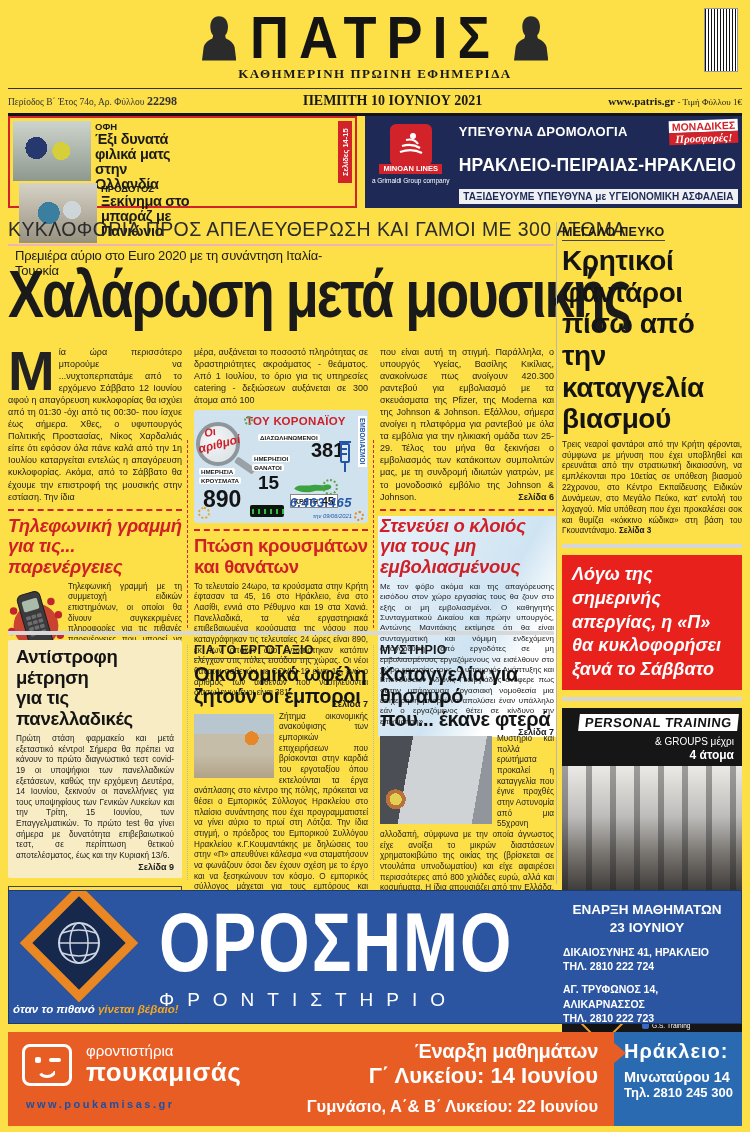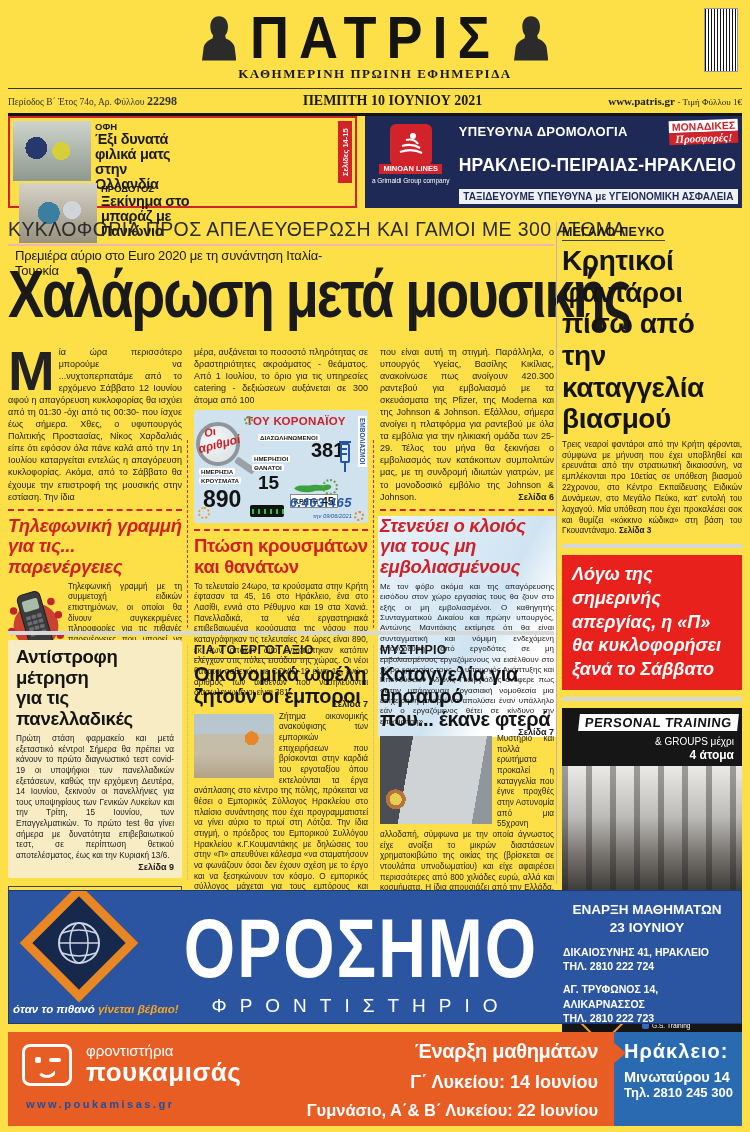--- a/index.html
+++ b/index.html
@@ -165,41 +165,41 @@
 .gym-own .arr{color:#f09f2e;font-weight:bold;padding:0 3px}
 
 .orosimo{position:absolute;left:8px;top:890px;width:734px;height:134px;background:#2b55a0;
   border:1px solid #1c3a72;display:flex;color:#fff;overflow:hidden}
 .or-logo-wrap{width:150px;position:relative}
 .or-diamond{position:absolute;left:28px;top:10px;width:84px;height:84px;transform:rotate(45deg);
   background:#16294d;border:9px solid #e98724;display:flex;align-items:center;justify-content:center}
 .or-globe{transform:rotate(-45deg)}
 .or-tag{position:absolute;left:4px;bottom:8px;font-size:11.5px;font-style:italic;font-weight:bold;white-space:nowrap}
 .or-tag .t2{color:#f5a623}
-.or-mid{flex:1;text-align:center;padding-top:16px}
+.or-mid{flex:1;padding-top:10px}
 .or-name{font-size:66px;font-weight:bold;letter-spacing:2px;transform:scaleY(1.25);transform-origin:top center;line-height:1}
 .or-sub{font-size:19px;letter-spacing:13px;margin-top:22px}
 .or-right{width:178px;padding:10px 10px 12px 0;font-weight:bold}
 .or-start{text-align:center;font-size:13.5px;line-height:1.3}
 .or-addr{font-size:10.5px;margin-top:9px;line-height:1.35}
 
 .pouk{position:absolute;left:8px;top:1032px;width:734px;height:94px;background:#e85d24;display:flex;overflow:hidden}
 .pk-left{width:268px;padding:10px 0 0 14px;position:relative}
 .pk-logo{position:absolute;left:14px;top:12px;width:50px;height:42px;border:3px solid #fff;border-radius:8px}
 .pk-eye1{position:absolute;left:10px;top:10px;width:6px;height:6px;background:#fff;border-radius:2px}
 .pk-eye2{position:absolute;right:8px;top:11px;width:12px;height:4px;background:#fff;border-radius:2px}
 .pk-smile{position:absolute;left:11px;bottom:5px;width:22px;height:11px;border:3px solid transparent;
   border-bottom:3px solid #fff;border-radius:0 0 14px 14px}
 .pk-names{margin-left:64px;color:#fff}
 .pk-b1{font-size:15px}
 .pk-b2{font-size:26px;font-weight:bold;letter-spacing:.5px;margin-top:-2px}
 .pk-site{margin-left:4px;margin-top:10px;color:#1f4fa0;font-weight:bold;font-size:11px;letter-spacing:2.5px}
 .pk-mid{flex:1;color:#fff;text-align:right;padding:8px 16px 0 0;font-weight:bold}
 .pk-t{font-size:20px;letter-spacing:-.3px}
-.pk-l1{font-size:18px;margin-top:9px}
+.pk-l1{font-size:22px;}
 .pk-l2{font-size:16.5px;margin-top:8px;white-space:nowrap}
 .pk-right{width:128px;background:#2a6ab0;color:#fff;font-weight:bold;padding:8px 8px 0 10px;position:relative}
 .pk-notch{position:absolute;left:-1px;top:10px;width:0;height:0;border-top:11px solid transparent;
   border-bottom:11px solid transparent;border-left:13px solid #e85d24}
 .pk-city{font-size:20px;letter-spacing:1px}
 .pk-addr{font-size:14.5px;margin-top:6px}
 .pk-tel{font-size:13px;margin-top:0}
 .grayband{position:absolute;left:8px;width:546px;top:631px;height:4px;background:#d8d8d8}
 </style>
 </head>

